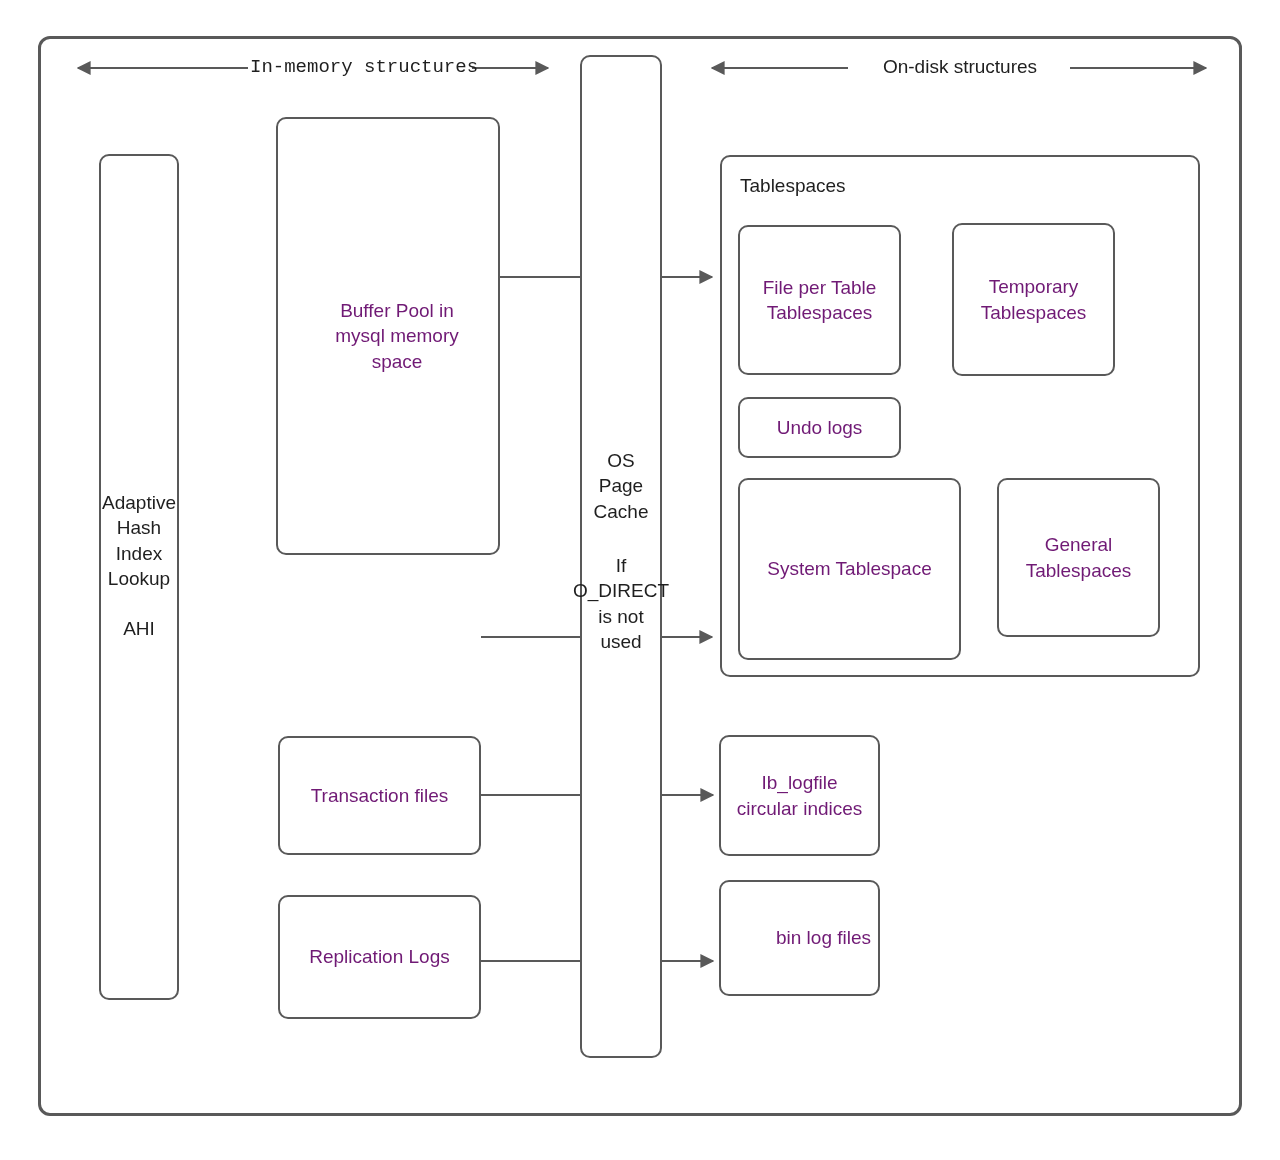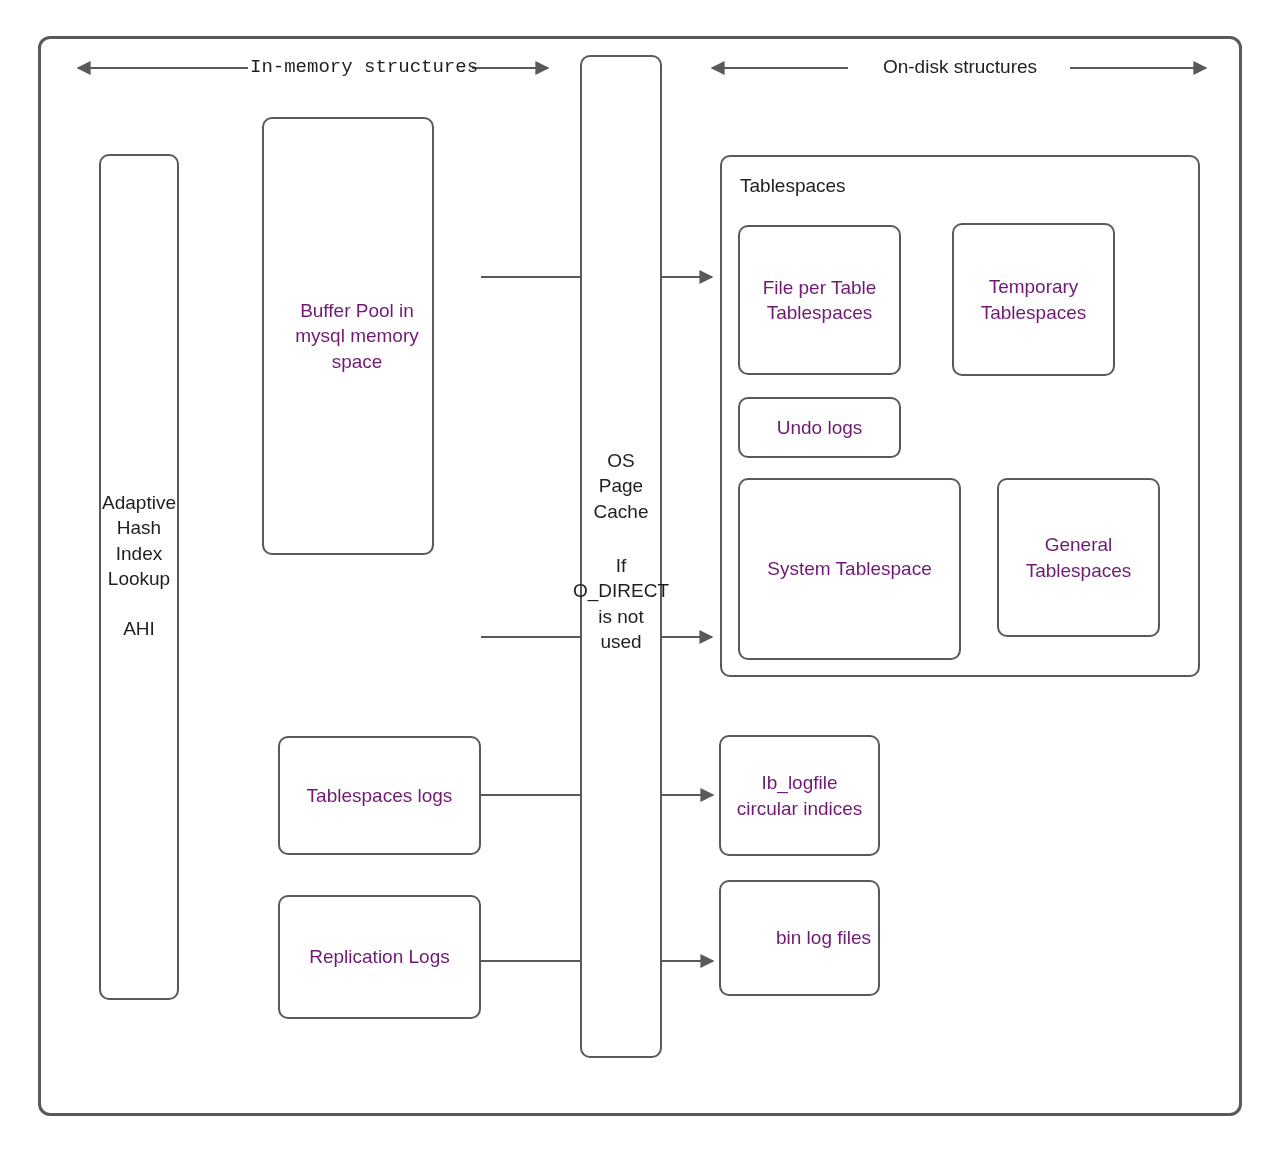--- a/index.html
+++ b/index.html
@@ -128,29 +128,29 @@
   <div class="axis-label" style="left:850px; top:56px; width:220px;">On-disk structures</div>
 
   <div class="node" style="left:99px; top:154px; width:80px; height:846px;"></div>
   <div class="overflow-text" style="left:64px; top:490px; width:150px;">Adaptive
 Hash
 Index
 Lookup
 
 AHI</div>
 
-  <div class="node" style="left:262px; top:117px; width:172px; height:438px;padding-left:18px;">
+  <div class="node" style="left:276px; top:117px; width:224px; height:438px;padding-left:18px;">
     <span>Buffer Pool in
 mysql memory
 space</span>
   </div>
 
 
   <div class="node" style="left:278px; top:736px; width:203px; height:119px;">
-    <span>Tablespaces logs</span>
+    <span>Transaction files</span>
   </div>
 
   <div class="node" style="left:278px; top:895px; width:203px; height:124px;">
     <span>Replication Logs</span>
   </div>
 
   <div class="node" style="left:580px; top:55px; width:82px; height:1003px;"></div>
 
   <div class="overflow-text" style="left:571px; top:448px; width:100px;">OS
 Page

